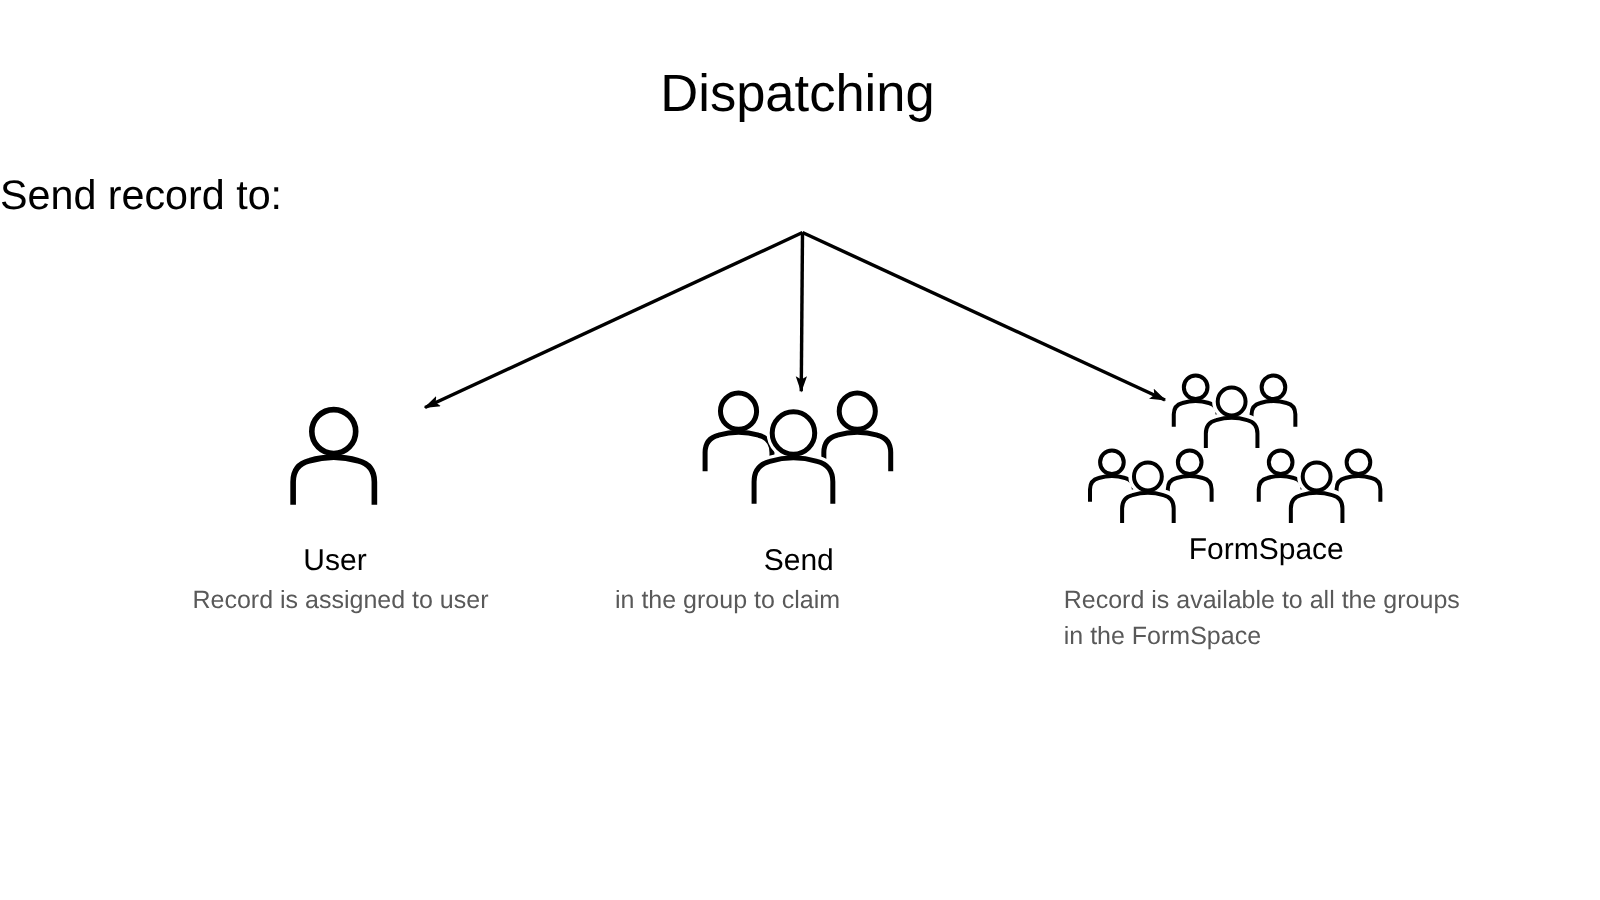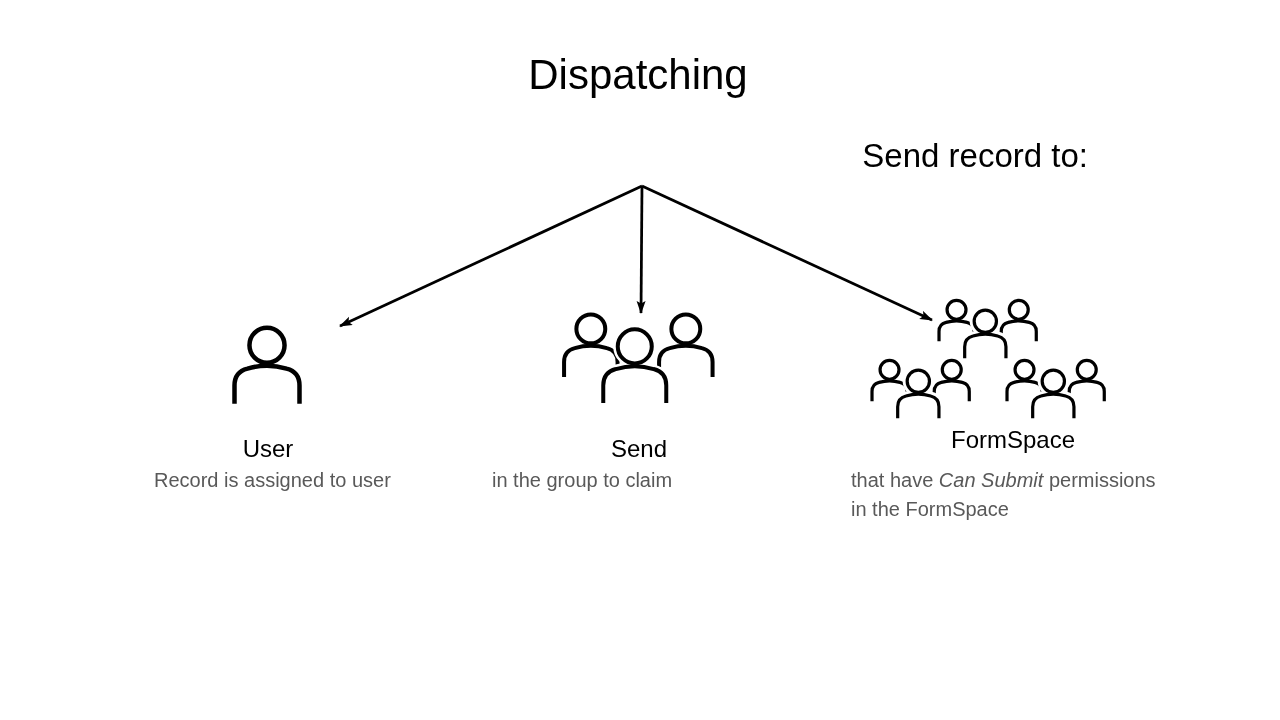--- a/index.html
+++ b/index.html
@@ -13,21 +13,21 @@
   }
   .abs { position:absolute; }
   .slide-title {
     top:50px; left:0; width:1276px;
     text-align:center;
     font-size:42px; line-height:50px;
     color:#000000;
   }
   .slide-subtitle {
     top:136px; left:0; width:1088px;
-    text-align:right;
+    text-align:left;
     font-size:33px; line-height:40px;
     color:#000000;
   }
   .opt-label {
     font-size:24px; line-height:30px;
     color:#000000; text-align:center; width:220px;
   }
   .desc {
     font-size:20px; line-height:29px;
     color:#595959;
@@ -90,16 +90,16 @@
 </div>
 
 <div>
   <svg class="abs" style="left:863px; top:297px;" width="248" height="126" viewBox="-2 -2 248 126" stroke="#000" stroke-width="3.2">
     <use href="#grp" transform="translate(72,1) scale(0.655)"></use>
     <use href="#grp" transform="translate(5,61) scale(0.655)"></use>
     <use href="#grp" transform="translate(140,61) scale(0.655)"></use>
   </svg>
   <div class="abs opt-label" style="left:903px; top:425px;">FormSpace</div>
   <div class="abs desc" style="left:851px; top:466px;">
-    <div><span>that have </span><i>Can Submit</i><span> permissions</span></div>
+    <div>Record is available to all the groups</div>
     <div>in the FormSpace</div>
   </div>
 </div>
 
 </body></html>

